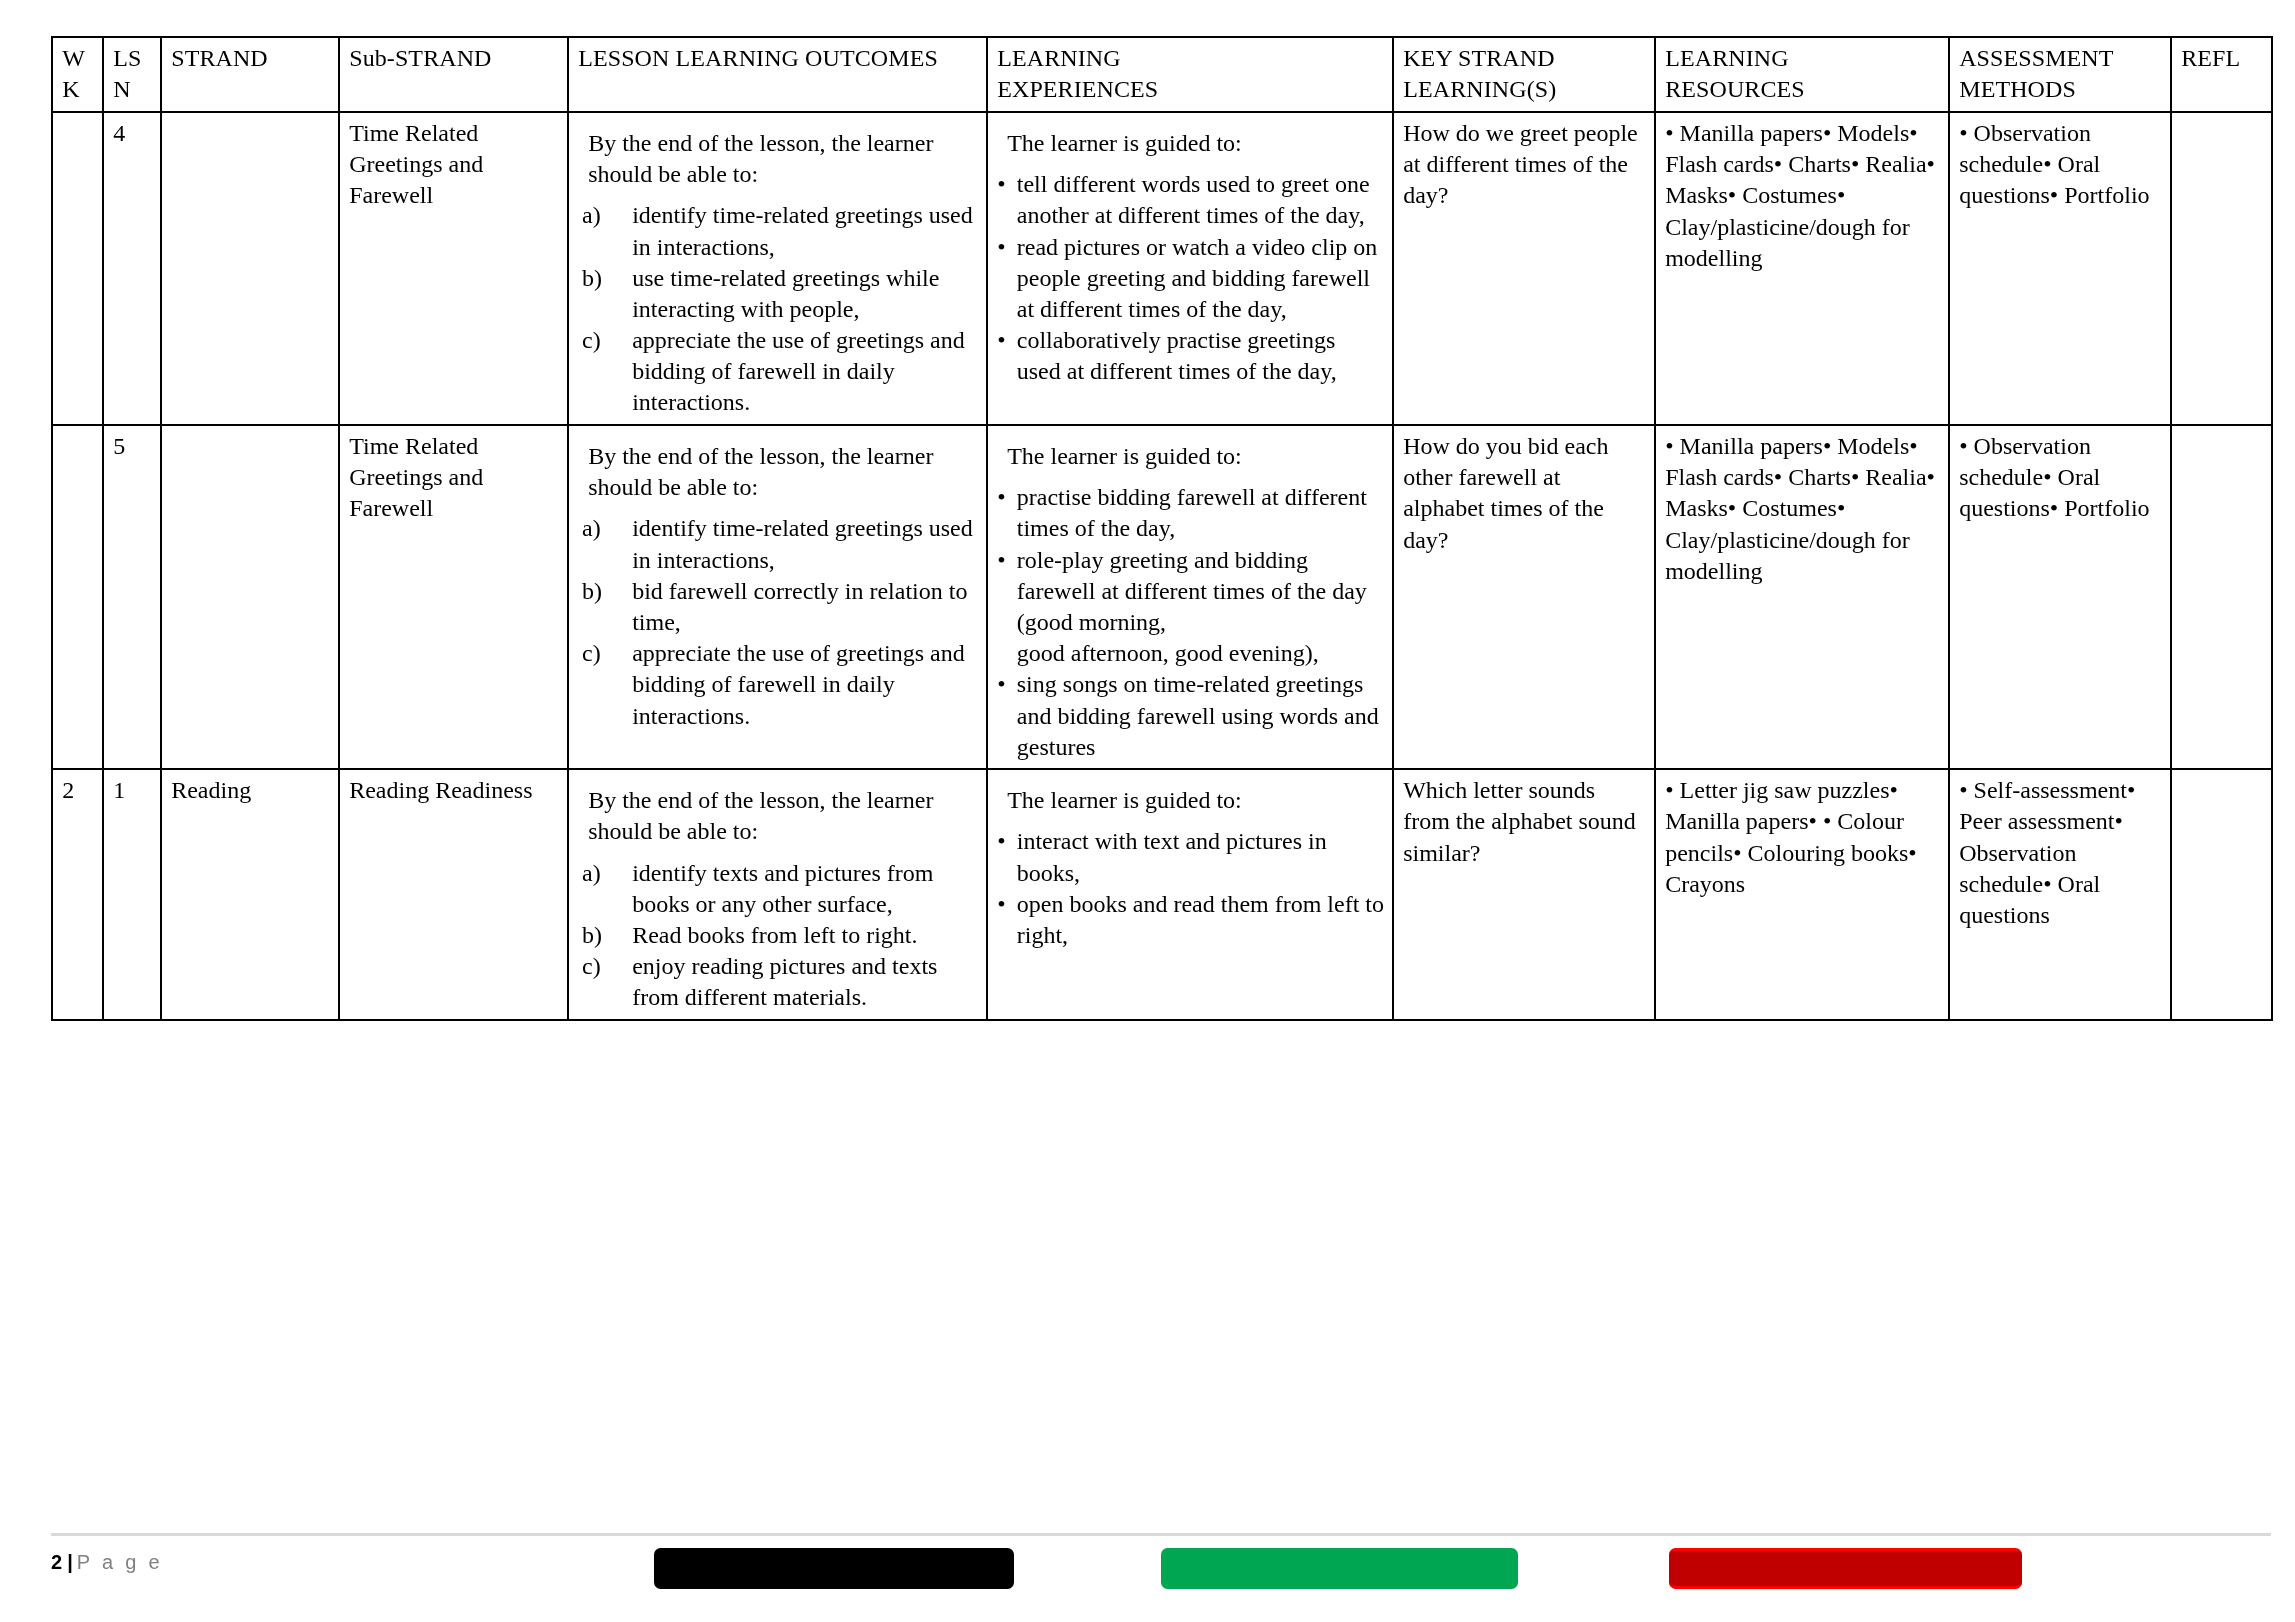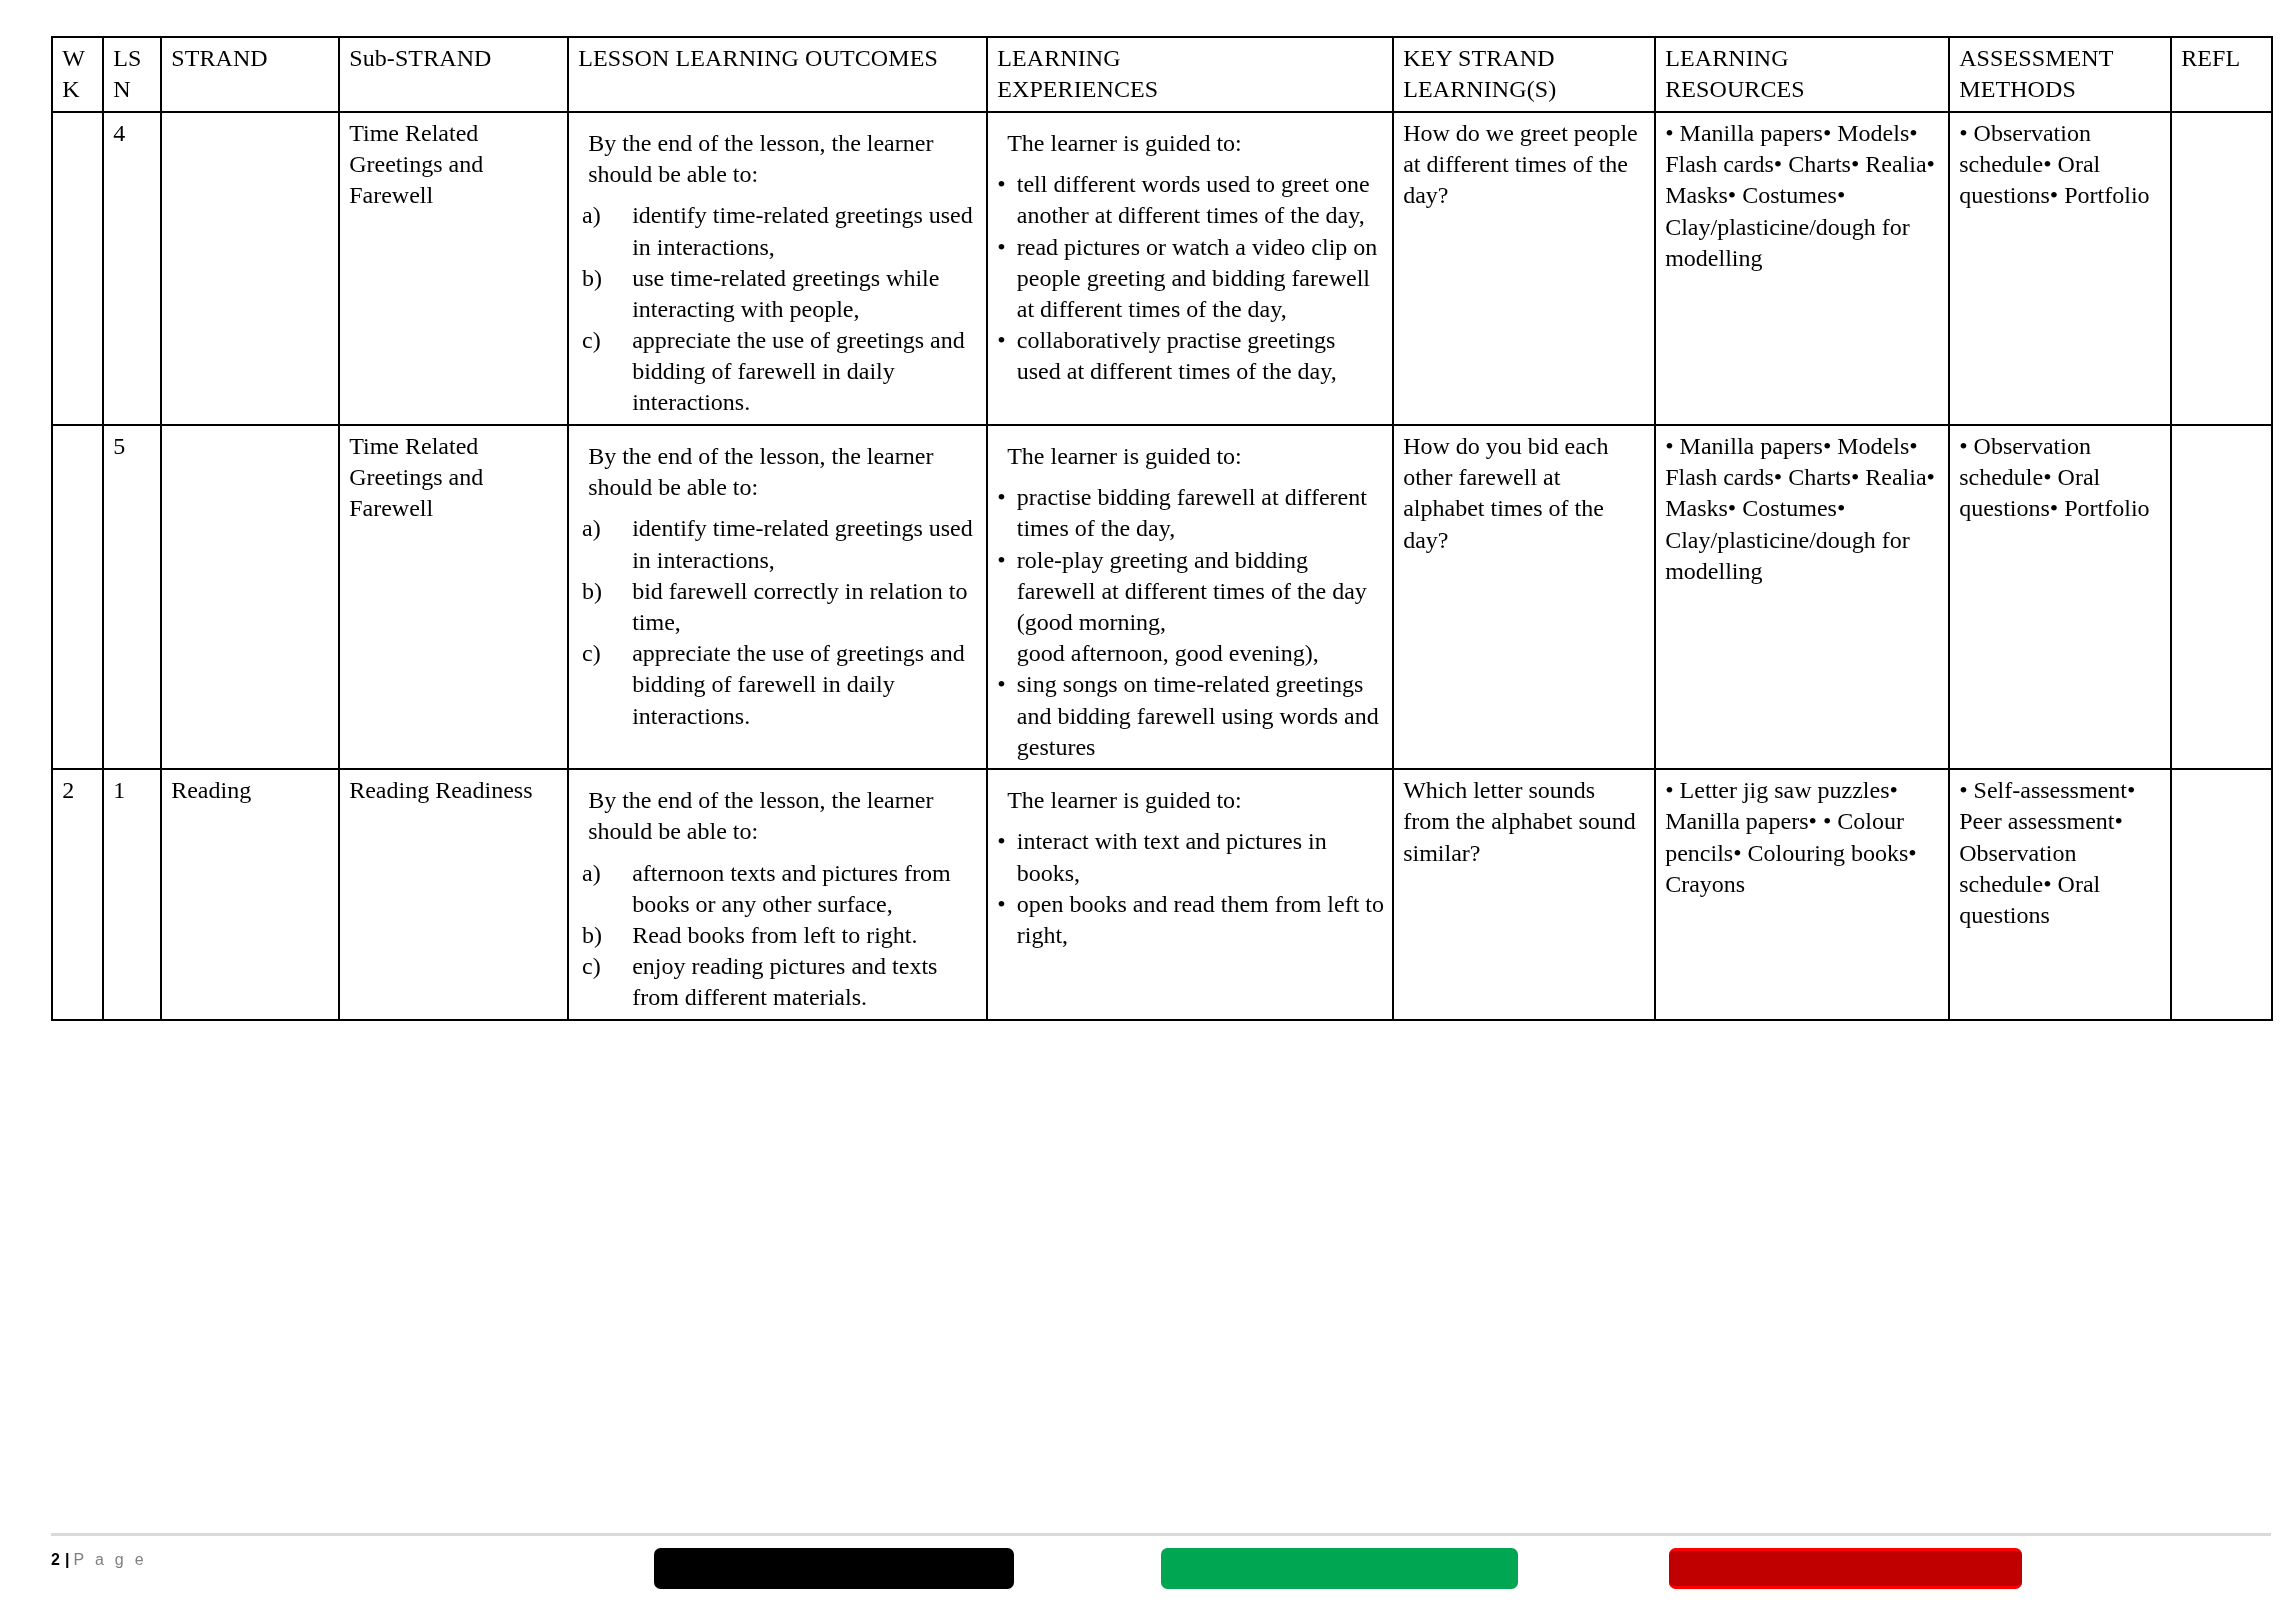--- a/index.html
+++ b/index.html
@@ -112,21 +112,21 @@
     top: 1533px;
     width: 2220px;
     height: 3.3px;
     background: #d9d9d9;
   }
   .footer-page {
     position: absolute;
     left: 51px;
     top: 1551px;
     font-family: "Liberation Sans", sans-serif;
-    font-size: 16px;
+    font-size: 20px;
     white-space: nowrap;
   }
   .footer-page .pg-num {
     font-weight: bold;
     color: #000000;
   }
   .footer-page .pg-bar {
     color: #000000;
     font-weight: bold;
     margin: 0 3.9px 0 5.2px;
@@ -258,21 +258,21 @@
           <td class="celltext"></td>
         </tr>
         <tr>
           <td class="cellnum">2</td>
           <td class="cellnum">1</td>
           <td class="celltext">Reading</td>
           <td class="celltext">Reading Readiness</td>
           <td class="celltext">
             <p class="lead">By the end of the lesson, the learner should be able to:</p>
             <ol class="alpha">
-              <li><span class="mark">a)</span><span>afternoon texts and pictures from books or any other surface,</span></li>
+              <li><span class="mark">a)</span><span>identify texts and pictures from books or any other surface,</span></li>
               <li><span class="mark">b)</span><span>Read books from left to right.</span></li>
               <li><span class="mark">c)</span><span>enjoy reading pictures and texts from different materials.</span></li>
             </ol>
           </td>
           <td class="celltext">
             <p class="lead">The learner is guided to:</p>
             <ul class="bul">
               <li><span class="dot">•</span><span>interact with text and pictures in books,</span></li>
               <li><span class="dot">•</span><span>open books and read them from left to right,</span></li>
             </ul>

